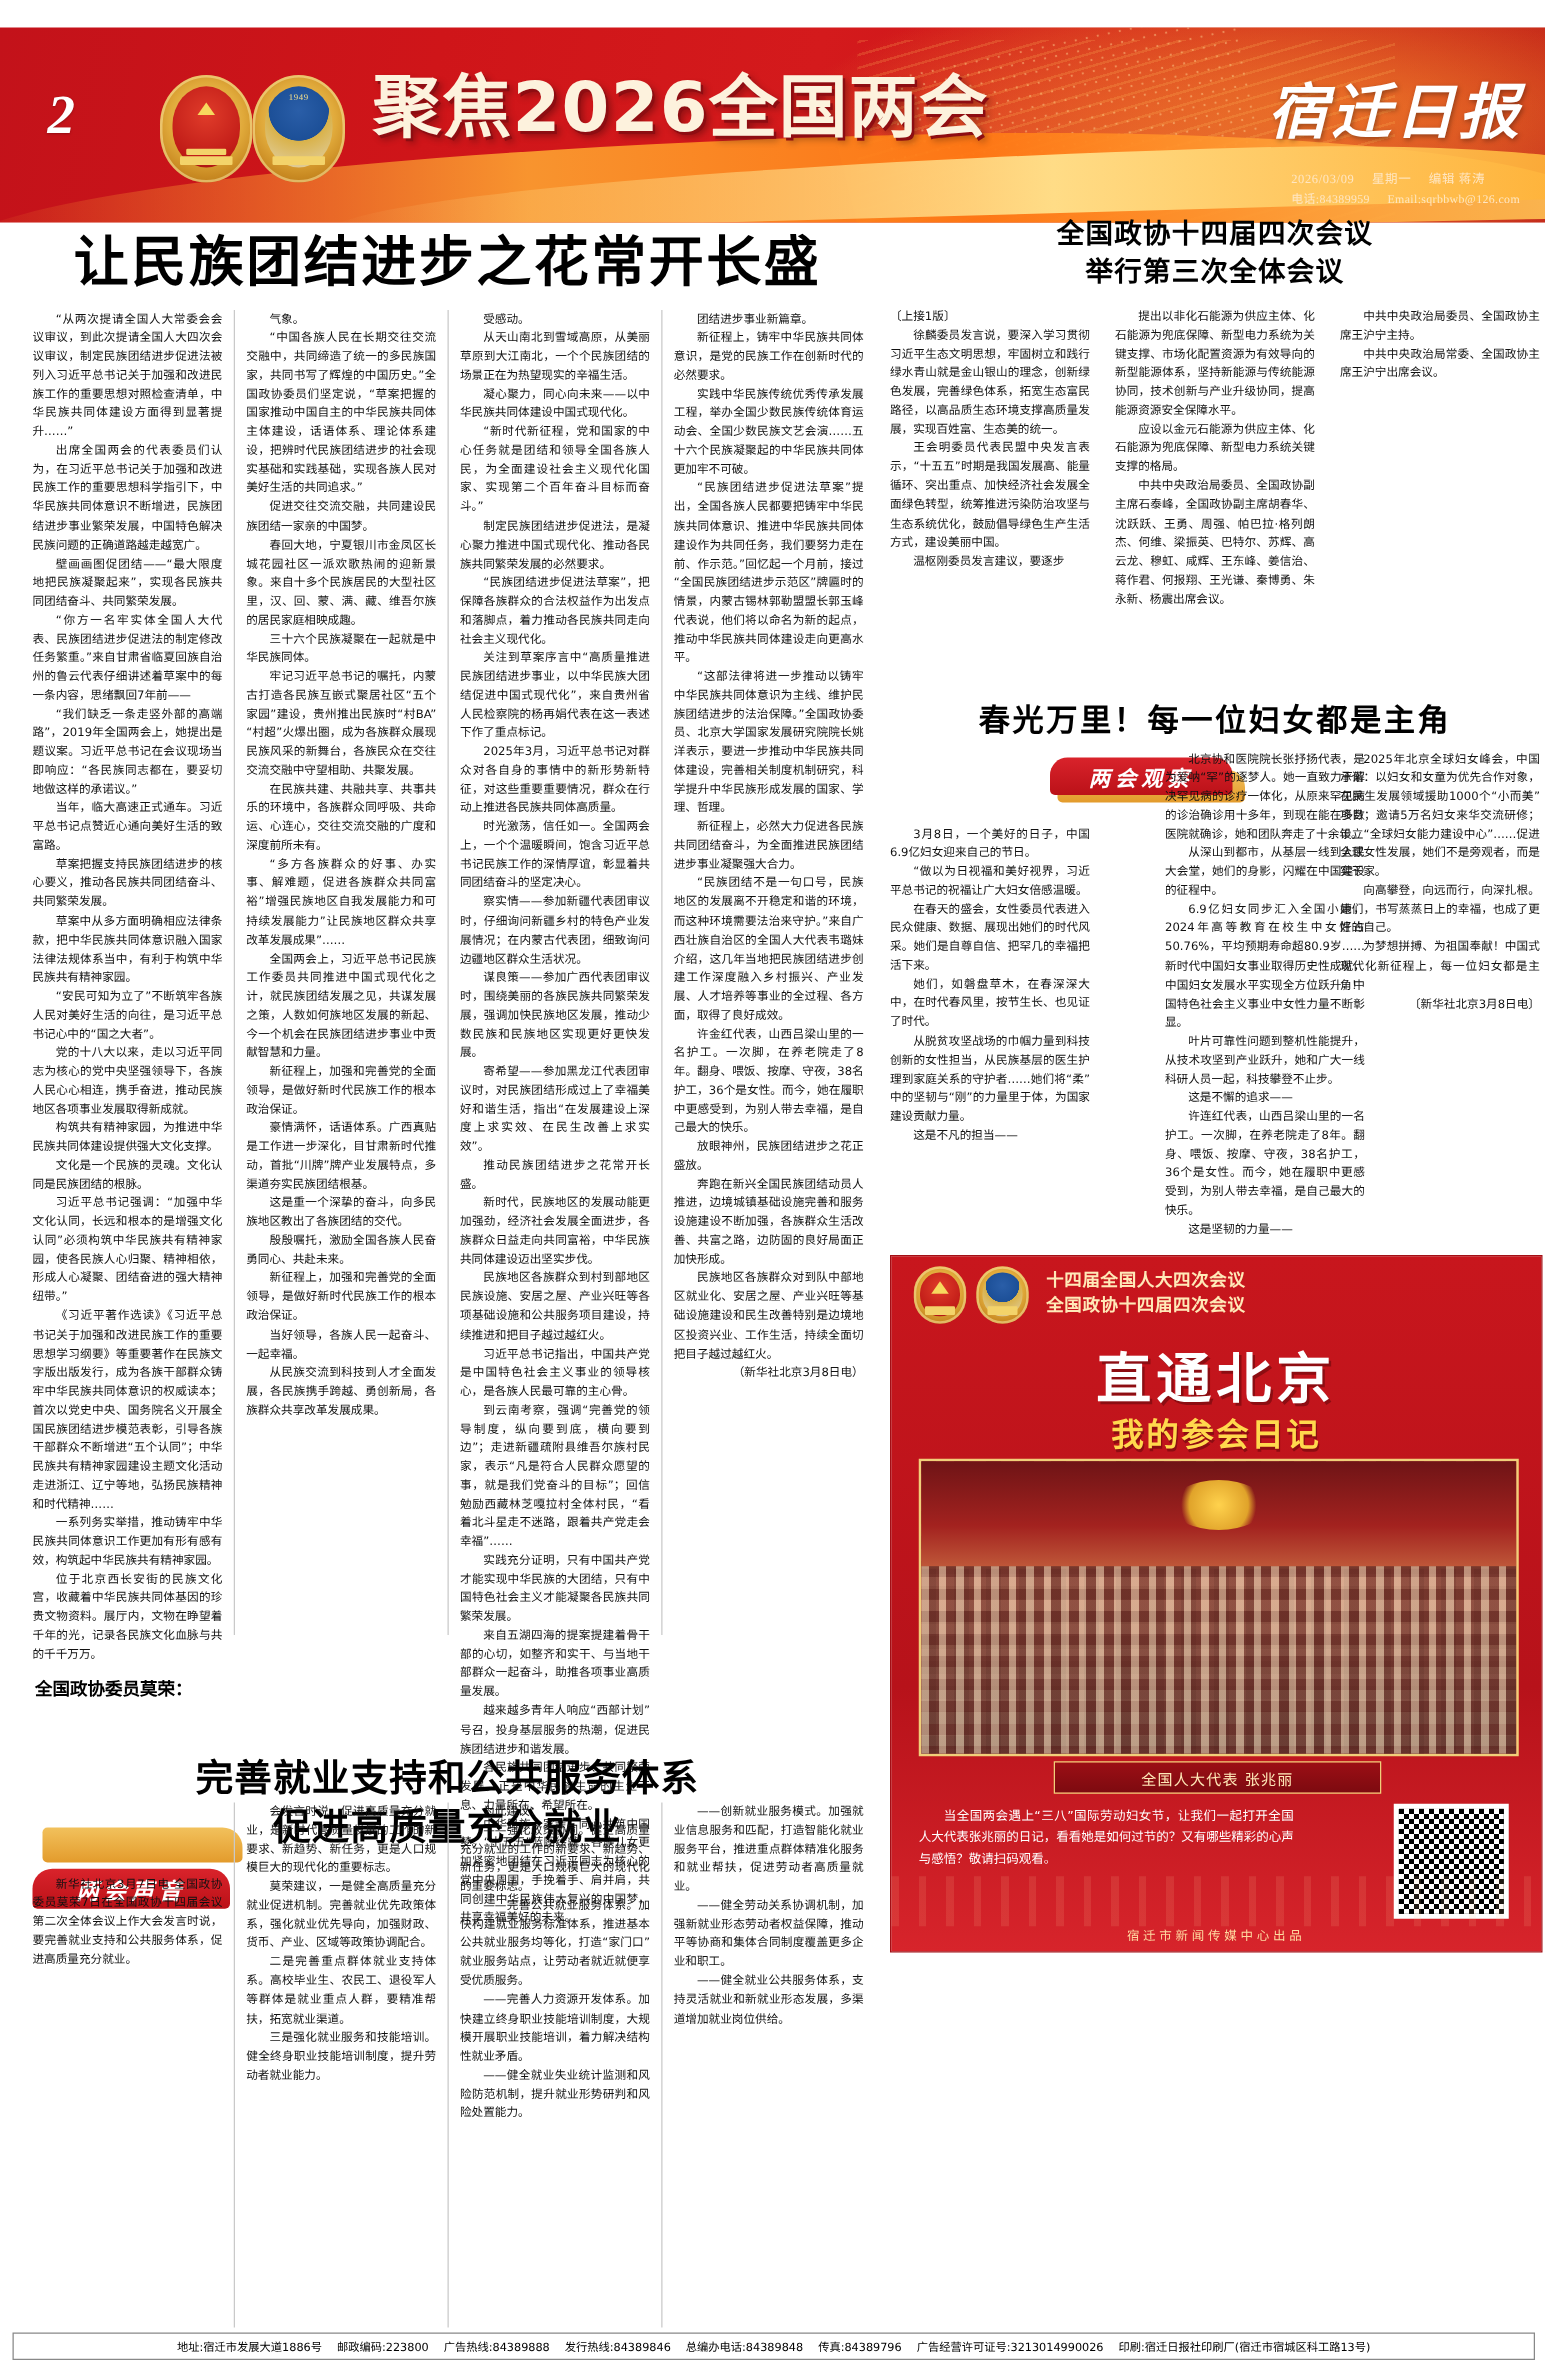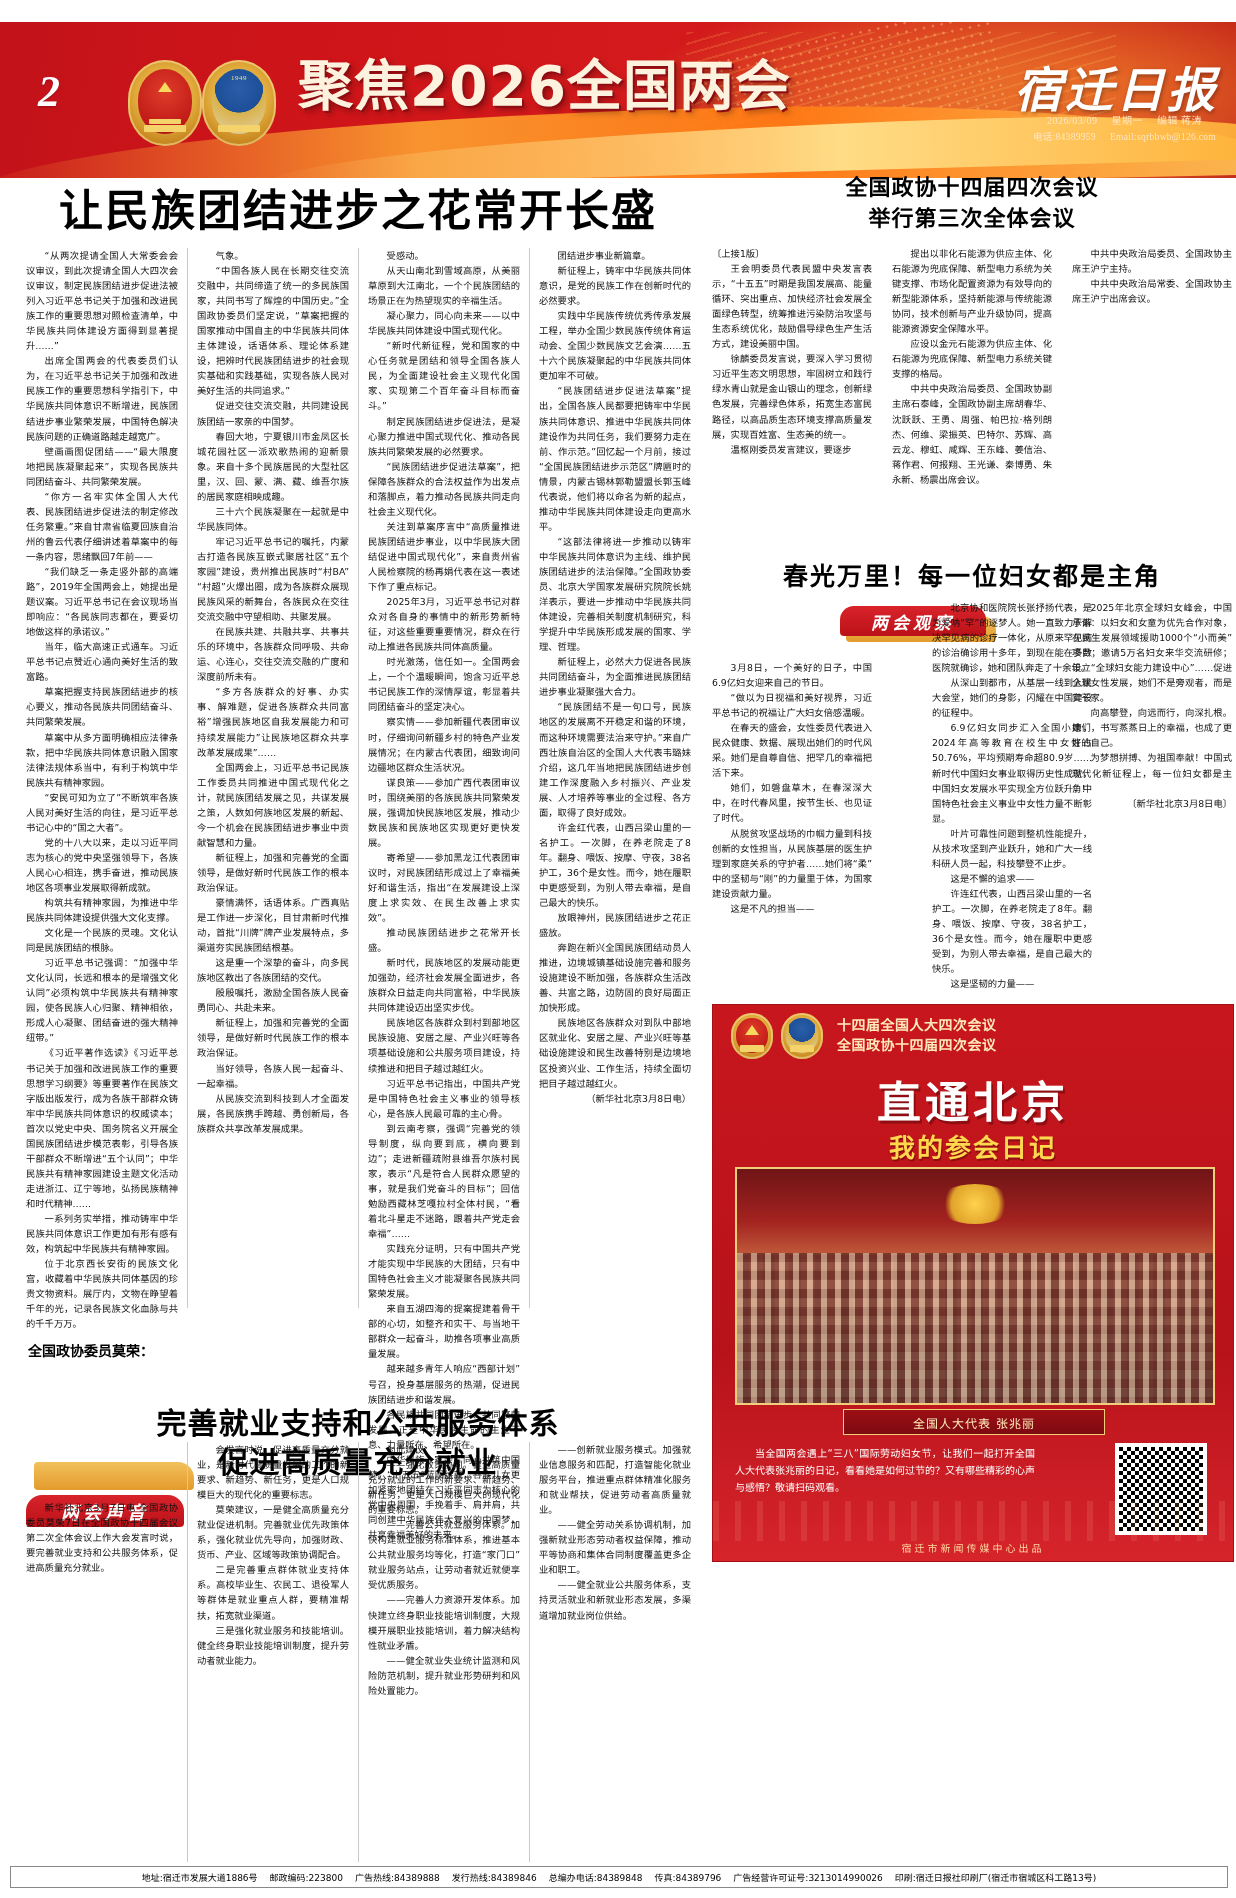--- a/index.html
+++ b/index.html
@@ -57,21 +57,21 @@
     font-family:"DejaVu Sans","Liberation Sans",sans-serif;font-weight:700;
     font-size:55px;line-height:1.05;letter-spacing:1px;color:#fdf2dd;
     text-shadow:2px 2px 0 #8e0d12, 4px 4px 6px rgba(0,0,0,.3);
   }
   .mh-paper{
     position:absolute;right:18px;top:44px;
     font-family:"DejaVu Serif","Liberation Serif",serif;font-weight:700;font-style:italic;
     font-size:48px;line-height:1;color:#fff;letter-spacing:3px;
     text-shadow:1px 2px 4px rgba(0,0,0,.35);
   }
-  .mh-meta{position:absolute;right:20px;top:90px;text-align:center;color:#ffe6c2;}
+  .mh-meta{position:absolute;right:20px;top:112px;text-align:left;color:#ffe6c2;}
   .mh-meta .l1{font-size:10px;letter-spacing:.5px;white-space:nowrap;}
   .mh-meta .l2{font-size:9.5px;letter-spacing:.3px;white-space:nowrap;margin-top:2px;}
   .mh-meta .sep{display:inline-block;width:14px;}
   .col-text{
     font-size:9.3px;line-height:1.62;text-align:justify;
     font-family:"DejaVu Sans","Liberation Sans",sans-serif;
     color:#111;
   }
   .col-text p{margin:0 0 0 0;text-indent:2em;}
   .col-text p.noind{text-indent:0;}
@@ -367,22 +367,22 @@
       <p>放眼神州，民族团结进步之花正盛放。</p>
       <p>奔跑在新兴全国民族团结动员人推进，边境城镇基础设施完善和服务设施建设不断加强，各族群众生活改善、共富之路，边防固的良好局面正加快形成。</p>
       <p>民族地区各族群众对到队中部地区就业化、安居之屋、产业兴旺等基础设施建设和民生改善特别是边境地区投资兴业、工作生活，持续全面切把目子越过越红火。</p>
       <p class="sign">（新华社北京3月8日电）</p>
     </div>
 </div>
 
 <div class="rt-body">
   <div class="rt-col c1 col-text">
       <p class="noind">〔上接1版〕</p>
+      <p>徐麟委员发言说，要深入学习贯彻习近平生态文明思想，牢固树立和践行绿水青山就是金山银山的理念，创新绿色发展，完善绿色体系，拓宽生态富民路径，以高品质生态环境支撑高质量发展，实现百姓富、生态美的统一。</p>
       <p>王会明委员代表民盟中央发言表示，“十五五”时期是我国发展高、能量循环、突出重点、加快经济社会发展全面绿色转型，统筹推进污染防治攻坚与生态系统优化，鼓励倡导绿色生产生活方式，建设美丽中国。</p>
-      <p>徐麟委员发言说，要深入学习贯彻习近平生态文明思想，牢固树立和践行绿水青山就是金山银山的理念，创新绿色发展，完善绿色体系，拓宽生态富民路径，以高品质生态环境支撑高质量发展，实现百姓富、生态美的统一。</p>
       <p>温枢刚委员发言建议，要逐步</p>
     </div>
   <div class="rt-col c2 col-text">
       <p>提出以非化石能源为供应主体、化石能源为兜底保障、新型电力系统为关键支撑、市场化配置资源为有效导向的新型能源体系，坚持新能源与传统能源协同，技术创新与产业升级协同，提高能源资源安全保障水平。</p>
       <p>应设以金元石能源为供应主体、化石能源为兜底保障、新型电力系统关键支撑的格局。</p>
       <p>中共中央政治局委员、全国政协副主席石泰峰，全国政协副主席胡春华、沈跃跃、王勇、周强、帕巴拉·格列朗杰、何维、梁振英、巴特尔、苏辉、高云龙、穆虹、咸辉、王东峰、姜信治、蒋作君、何报翔、王光谦、秦博勇、朱永新、杨震出席会议。</p>
     </div>
   <div class="rt-col c3 col-text">
       <p>中共中央政治局委员、全国政协主席王沪宁主持。</p>
       <p>中共中央政治局常委、全国政协主席王沪宁出席会议。</p>

